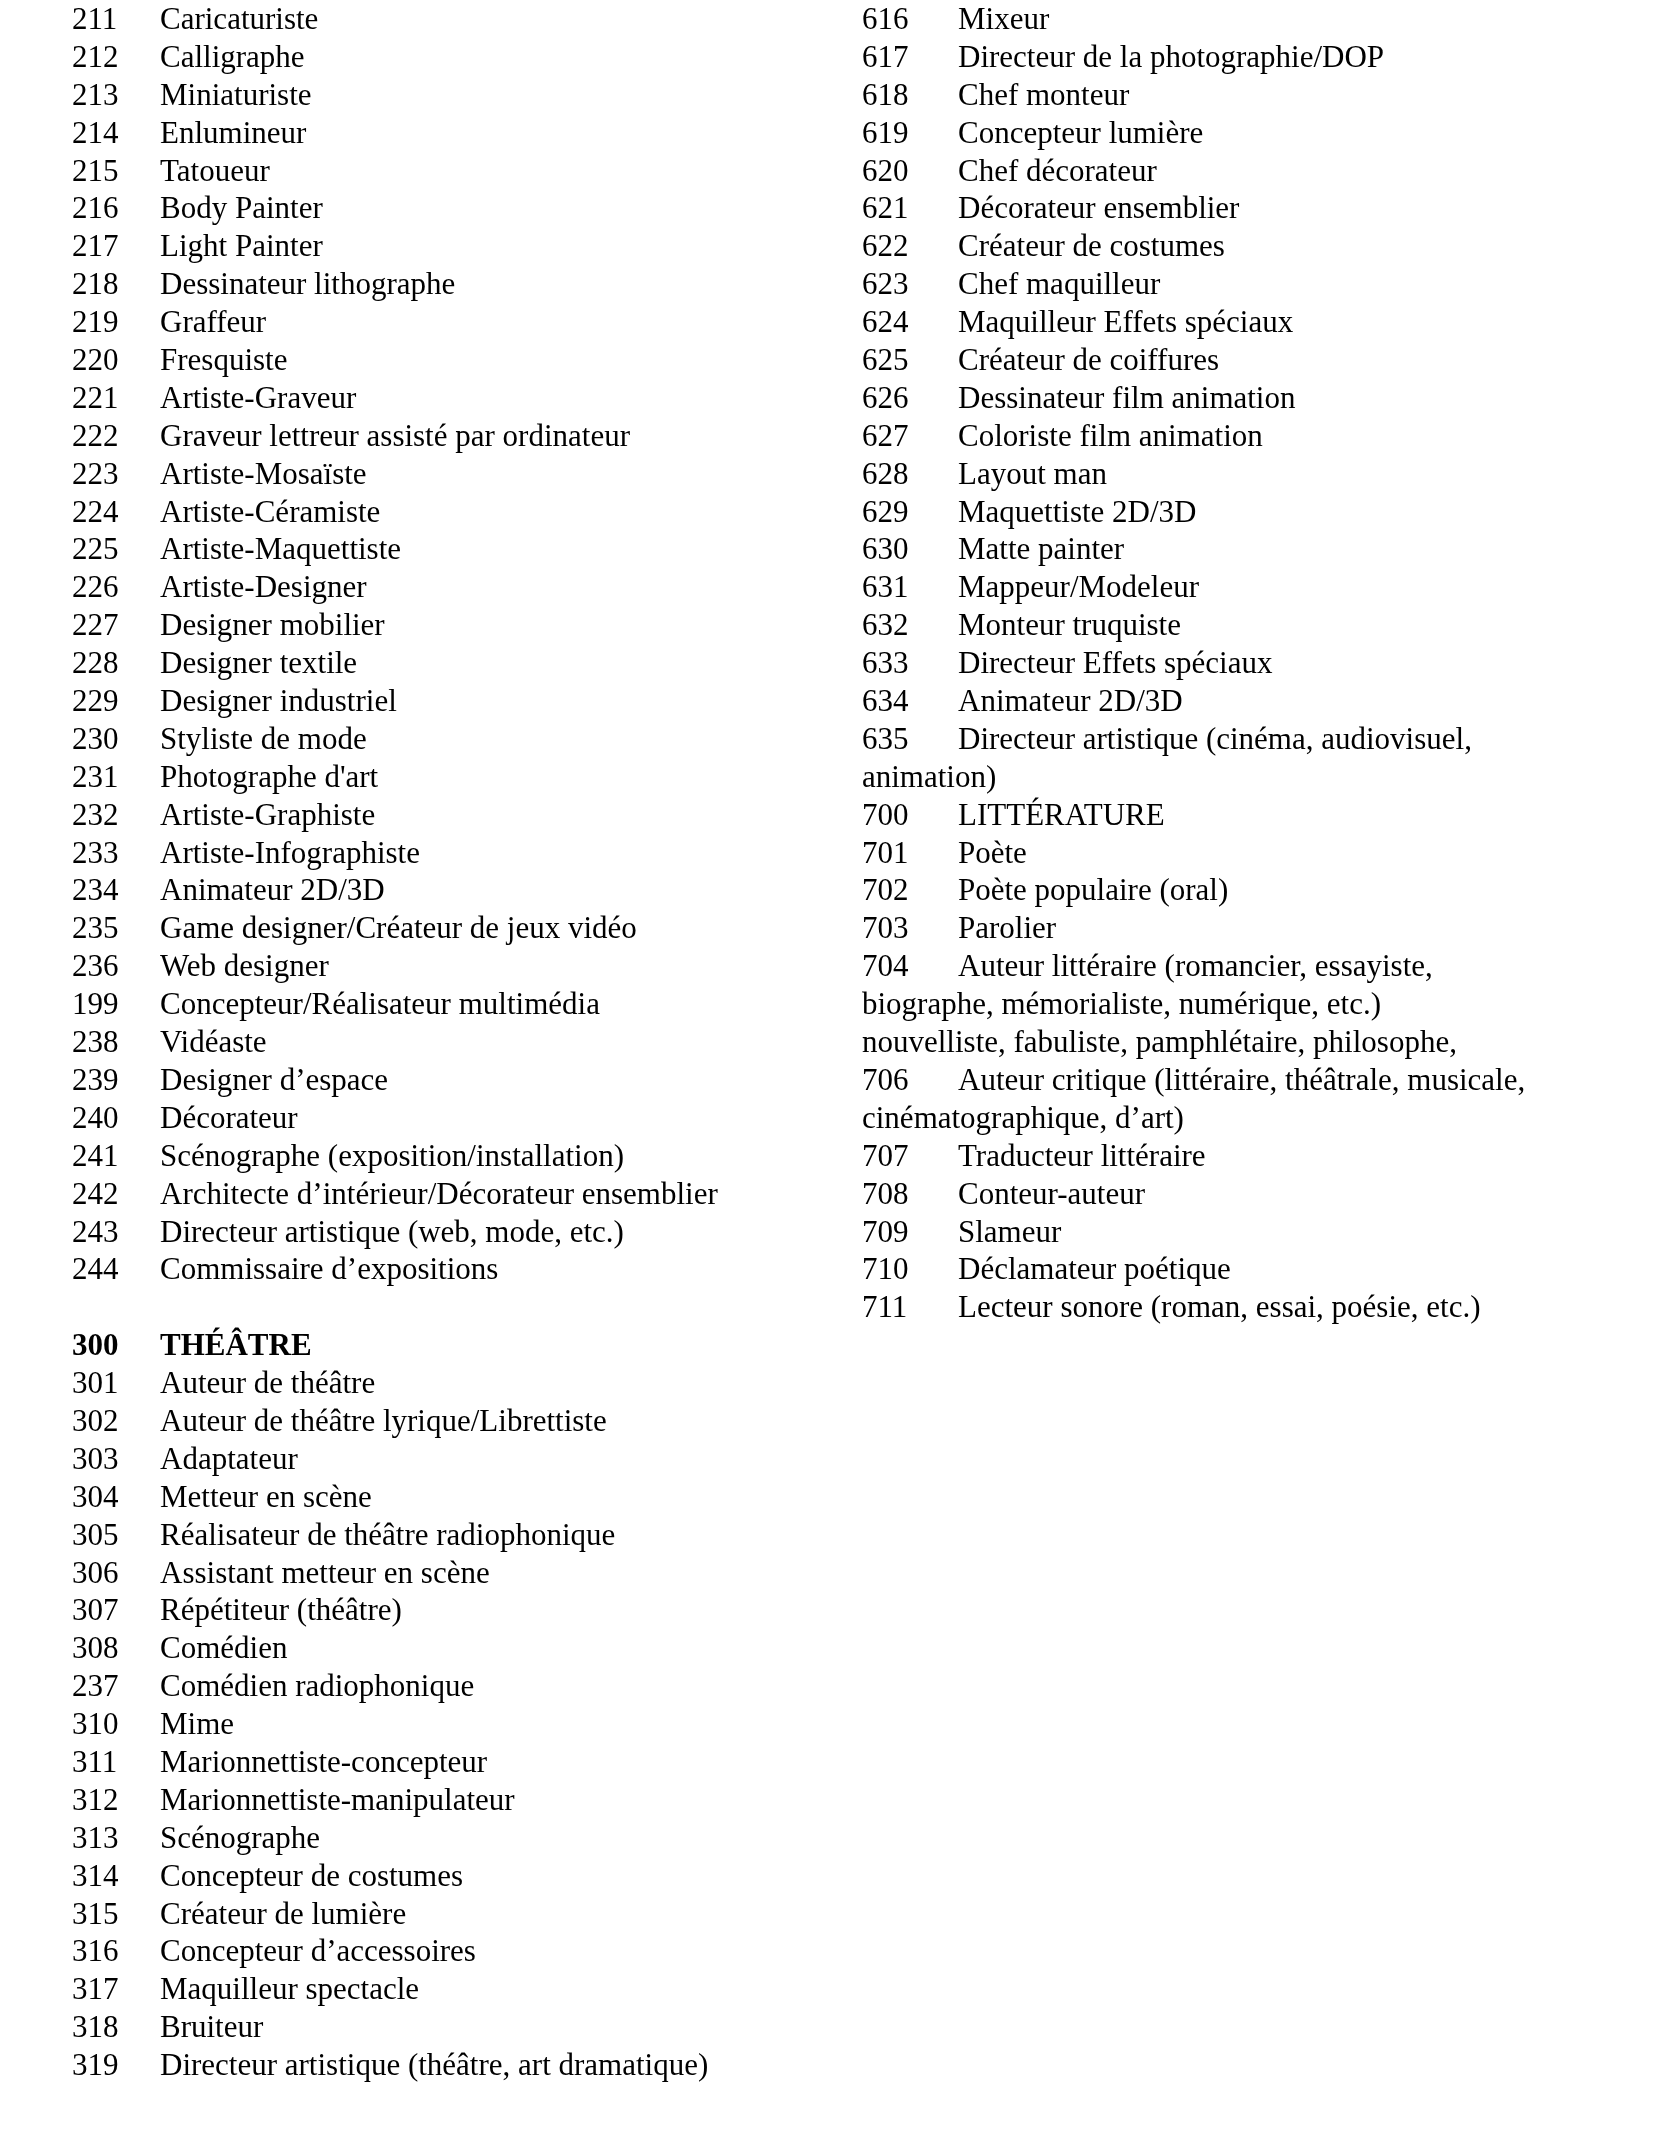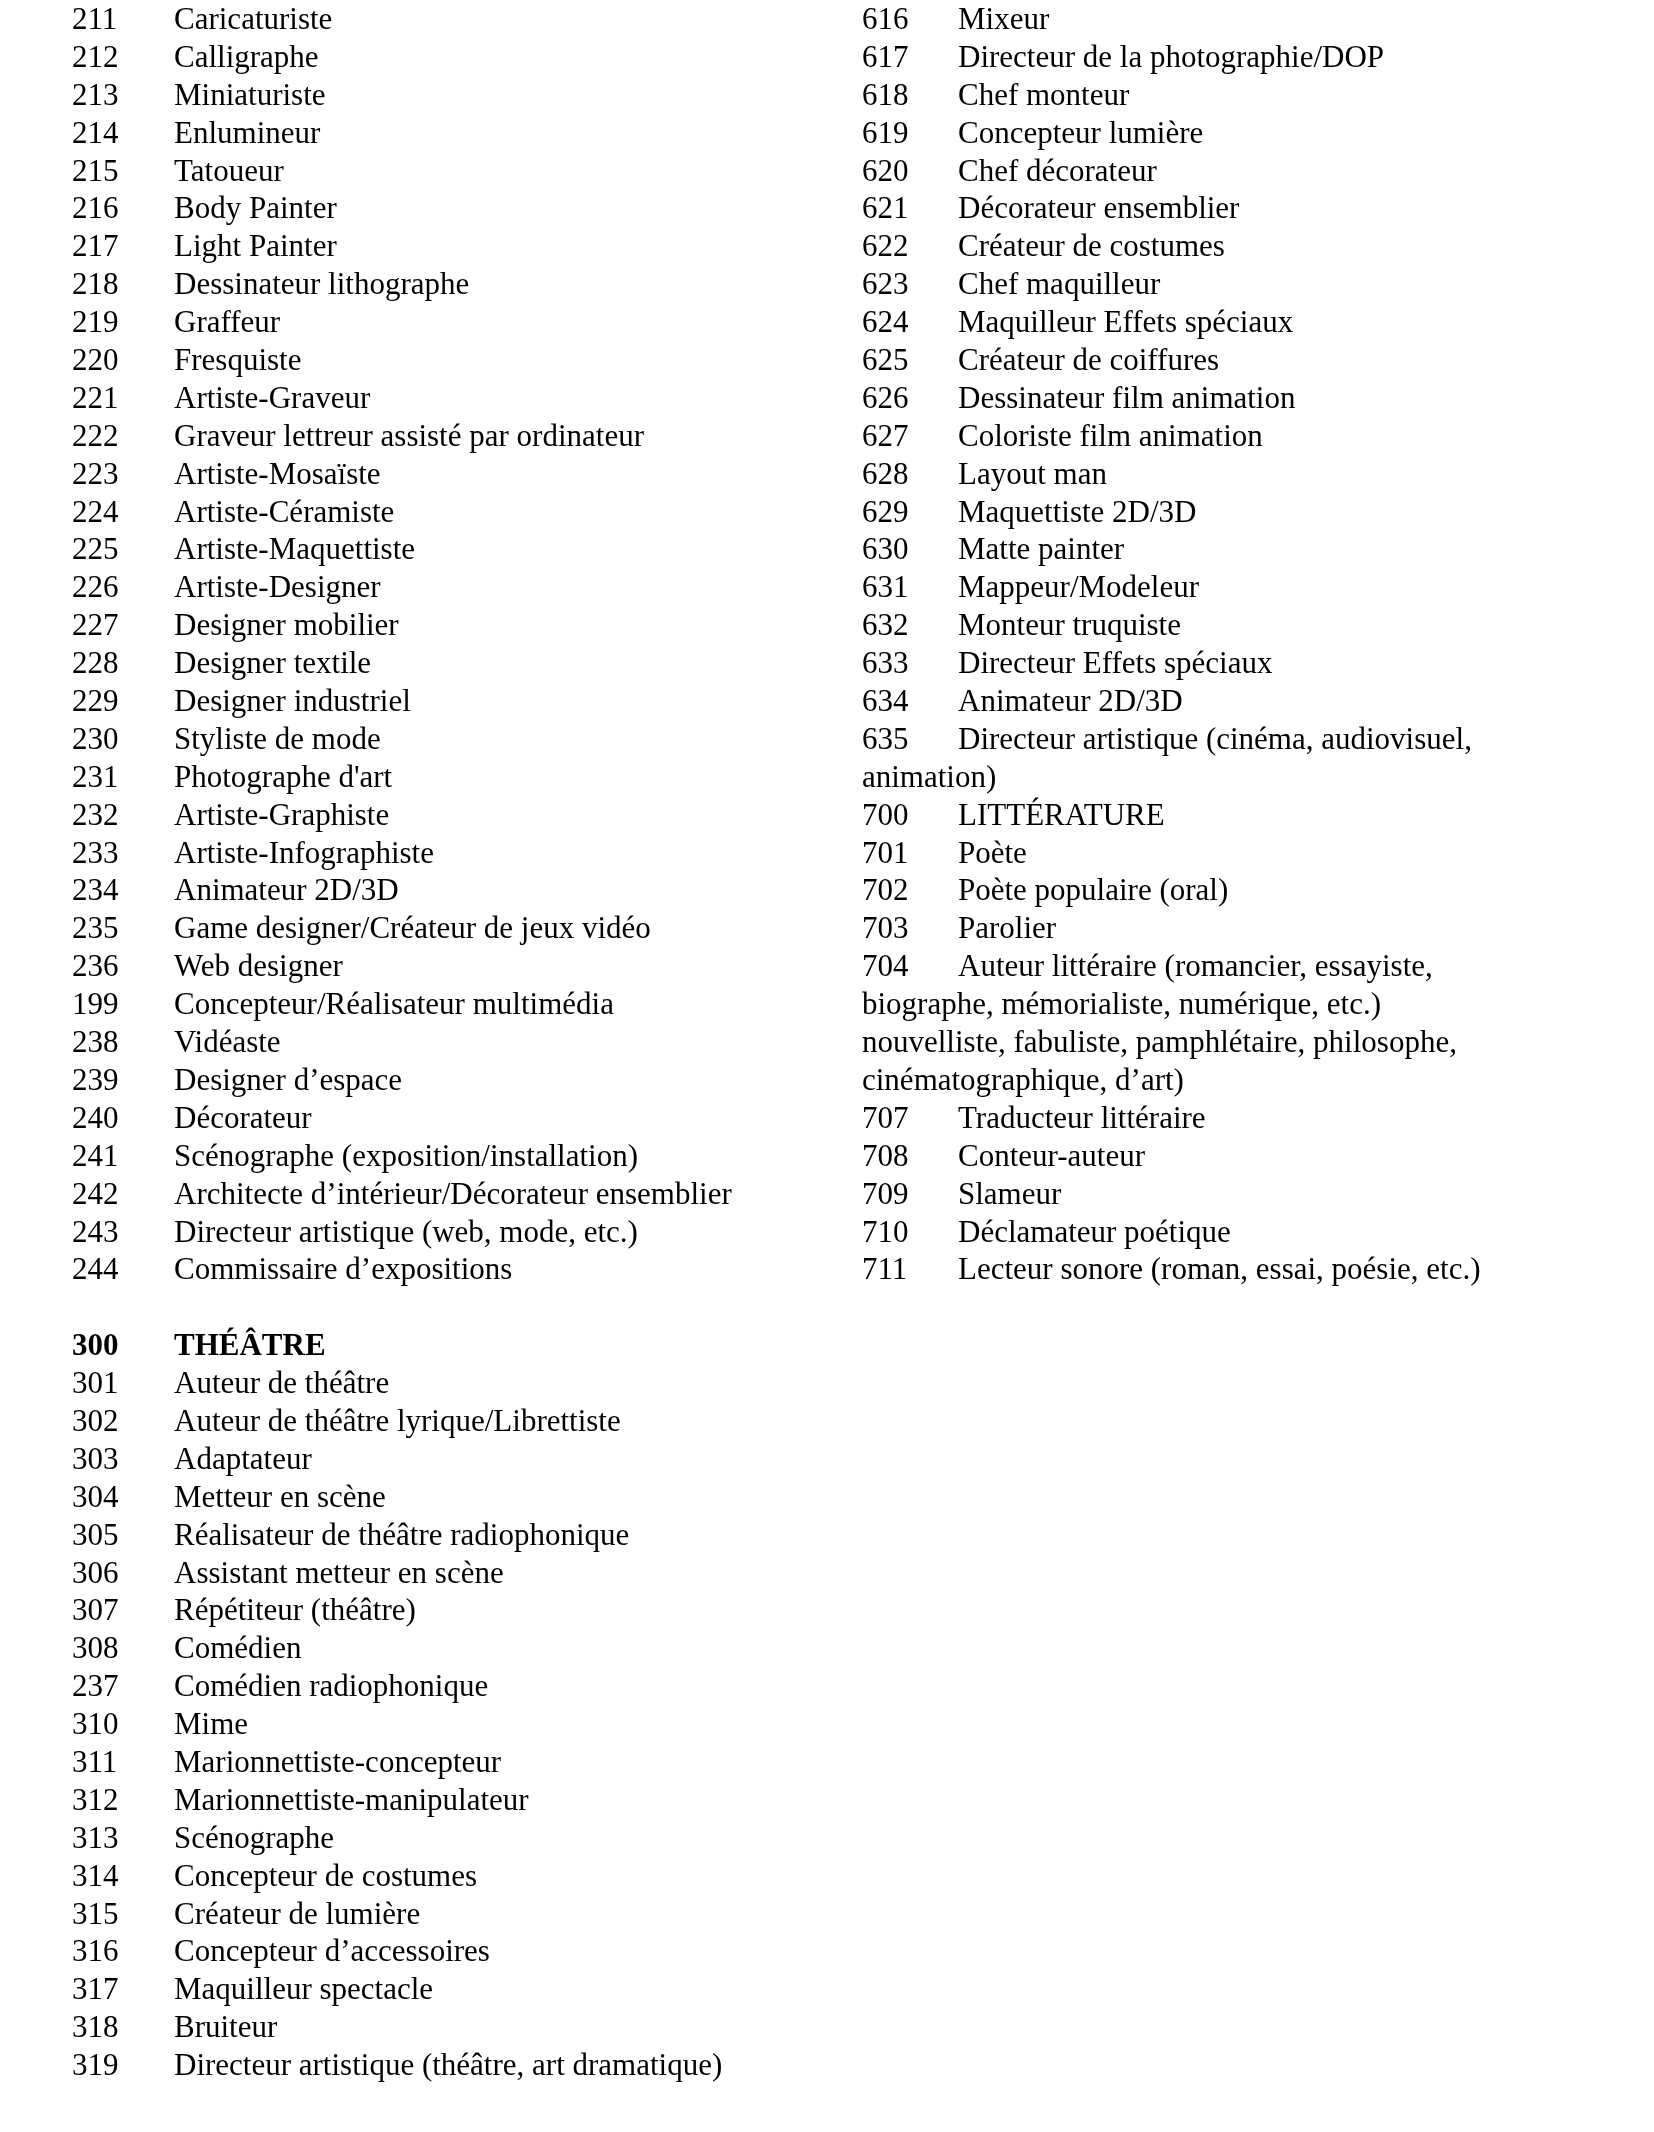--- a/index.html
+++ b/index.html
@@ -31,21 +31,21 @@
     }
     .num {
       position: absolute;
       left: 0;
       top: 0;
     }
     .label {
       position: absolute;
       top: 0;
     }
-    #col-left .label { left: 102px; }
+    #col-left .label { left: 88px; }
     #col-right .label { left: 96px; }
     .cont {
       position: absolute;
       left: 0;
       top: 0;
     }
     .bold .num, .bold .label { font-weight: bold; }
     .blank { height: 37.9px; }
   </style>
 </head>
@@ -374,20 +374,24 @@
       <span class="num">704</span>
       <span class="label">Auteur littéraire (romancier, essayiste,</span>
     </div>
     <div class="line">
       <span class="cont">biographe, mémorialiste, numérique, etc.)</span>
     </div>
     <div class="line">
       <span class="cont">nouvelliste, fabuliste, pamphlétaire, philosophe,</span>
     </div>
     <div class="line">
+      <span class="num">706</span>
+      <span class="label">Auteur critique (littéraire, théâtrale, musicale,</span>
+    </div>
+    <div class="line">
       <span class="cont">cinématographique, d’art)</span>
     </div>
     <div class="line">
       <span class="num">707</span>
       <span class="label">Traducteur littéraire</span>
     </div>
     <div class="line">
       <span class="num">708</span>
       <span class="label">Conteur-auteur</span>
     </div>

